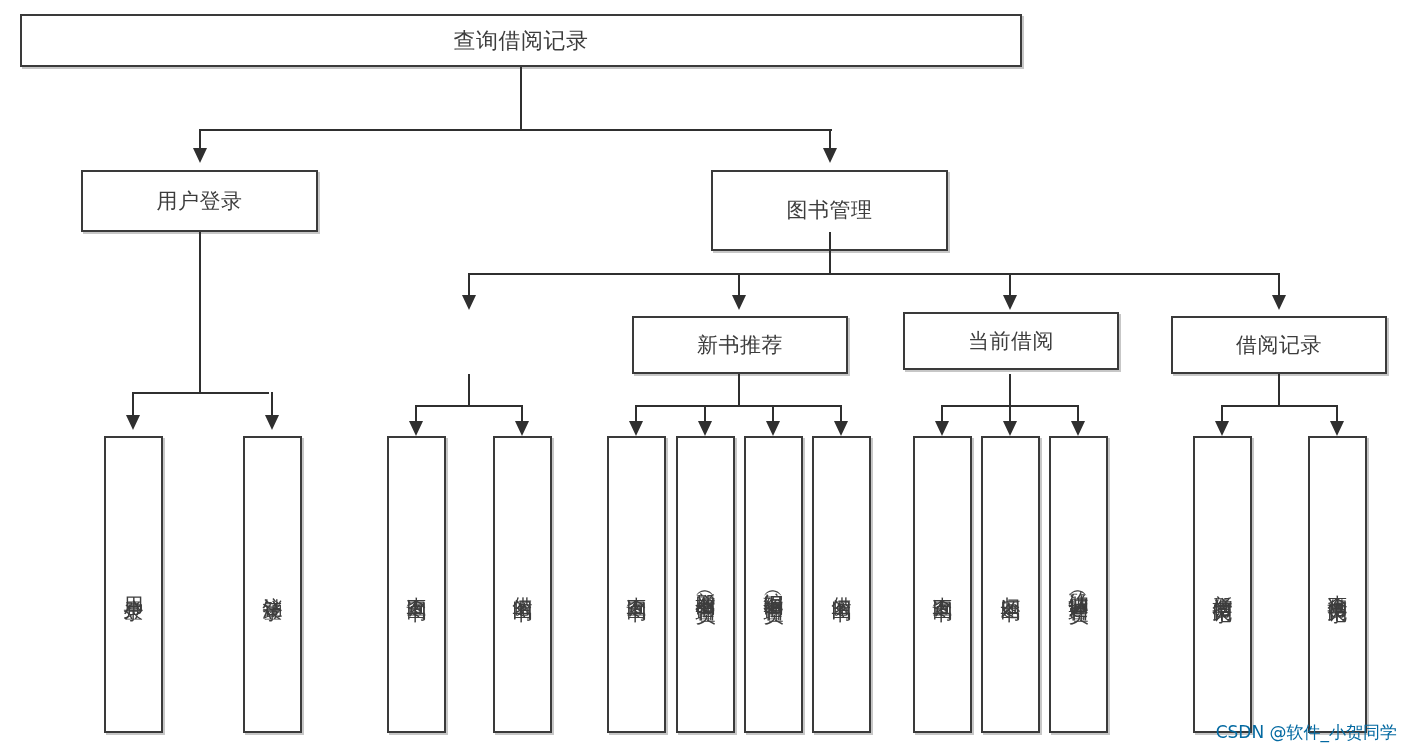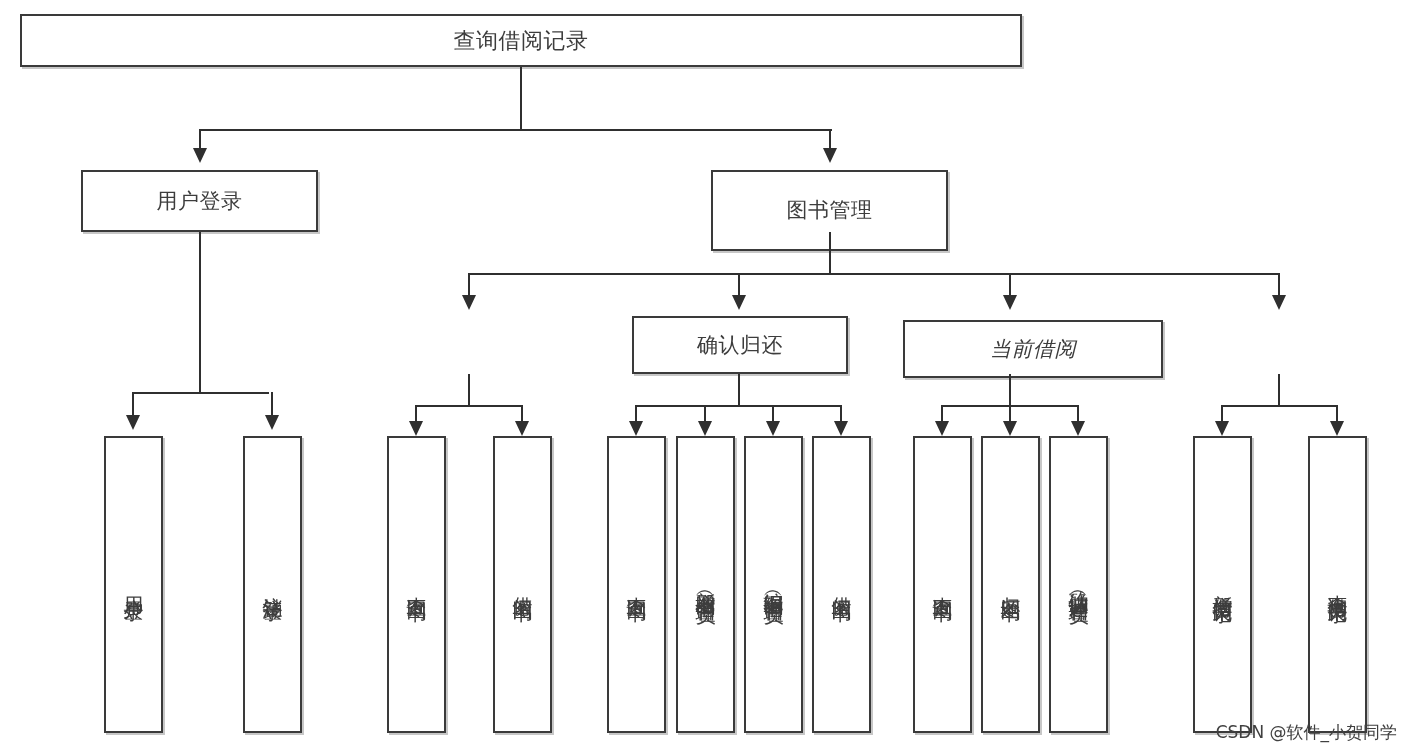--- a/index.html
+++ b/index.html
@@ -73,21 +73,21 @@
     border-right: 7px solid transparent;
     border-top: 15px solid #2f2f2f;
   }
 
   
   #watermark {
     position: absolute;
     right: 8px;
     bottom: 3px;
     font-size: 17px;
-    color: #404040;
+    color: #0369a1;
     white-space: nowrap;
     font-family: "DejaVu Sans", "Liberation Sans", sans-serif;
     pointer-events: none;
     margin-left: 44px;
   }
 </style>
 </head>
 <body>
 
 <div id="canvas">
@@ -127,24 +127,27 @@
   <div class="ln v" style="left:738px; top:273px; width:2px; height:24px;"></div>
   <div class="arrow" style="left:732px; top:295px;"></div>
 
   <div class="ln v" style="left:1009px; top:273px; width:2px; height:24px;"></div>
   <div class="arrow" style="left:1003px; top:295px;"></div>
 
   <div class="ln v" style="left:1278px; top:273px; width:2px; height:24px;"></div>
   <div class="arrow" style="left:1272px; top:295px;"></div>
 
   <div class="node" style="left:632px; top:316px; width:216px; height:58px;">
-    <span class="label">确认归还</span>
-  </div>
-  <div class="node" style="left:903px; top:320px; width:260px; height:58px;font-style:italic;">
+    <span class="label">新书推荐</span>
+  </div>
+  <div class="node" style="left:903px; top:312px; width:216px; height:58px;">
     <span class="label">当前借阅</span>
+  </div>
+  <div class="node" style="left:1171px; top:316px; width:216px; height:58px;">
+    <span class="label">借阅记录</span>
   </div>
 
   <div class="ln v" style="left:468px; top:374px; width:2px; height:32px;"></div>
   <div class="ln h" style="left:415px; top:405px; width:108px; height:2px;"></div>
   <div class="ln v" style="left:415px; top:405px; width:2px; height:18px;"></div>
   <div class="arrow" style="left:409px; top:421px;"></div>
   <div class="ln v" style="left:521px; top:405px; width:2px; height:18px;"></div>
   <div class="arrow" style="left:515px; top:421px;"></div>
 
   <div class="ln v" style="left:738px; top:374px; width:2px; height:32px;"></div>

